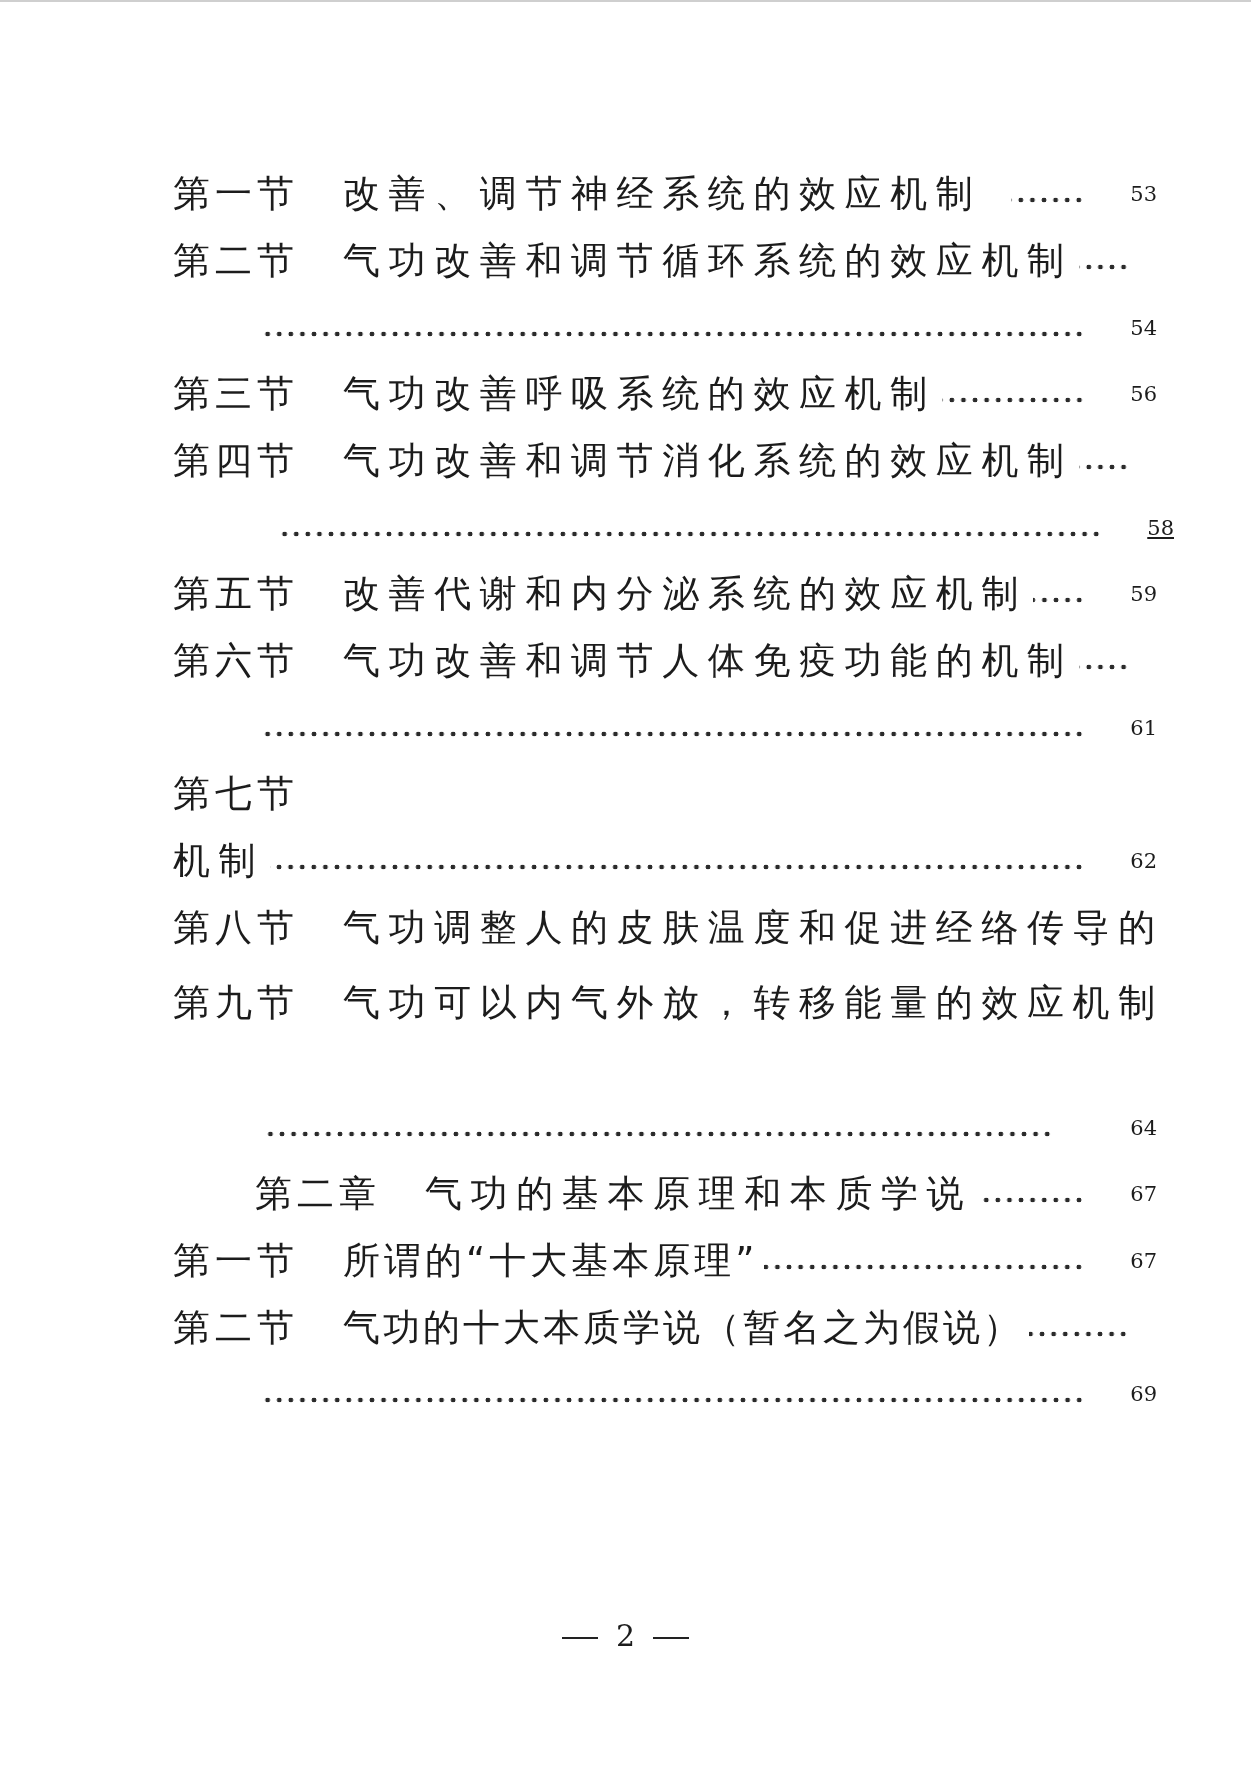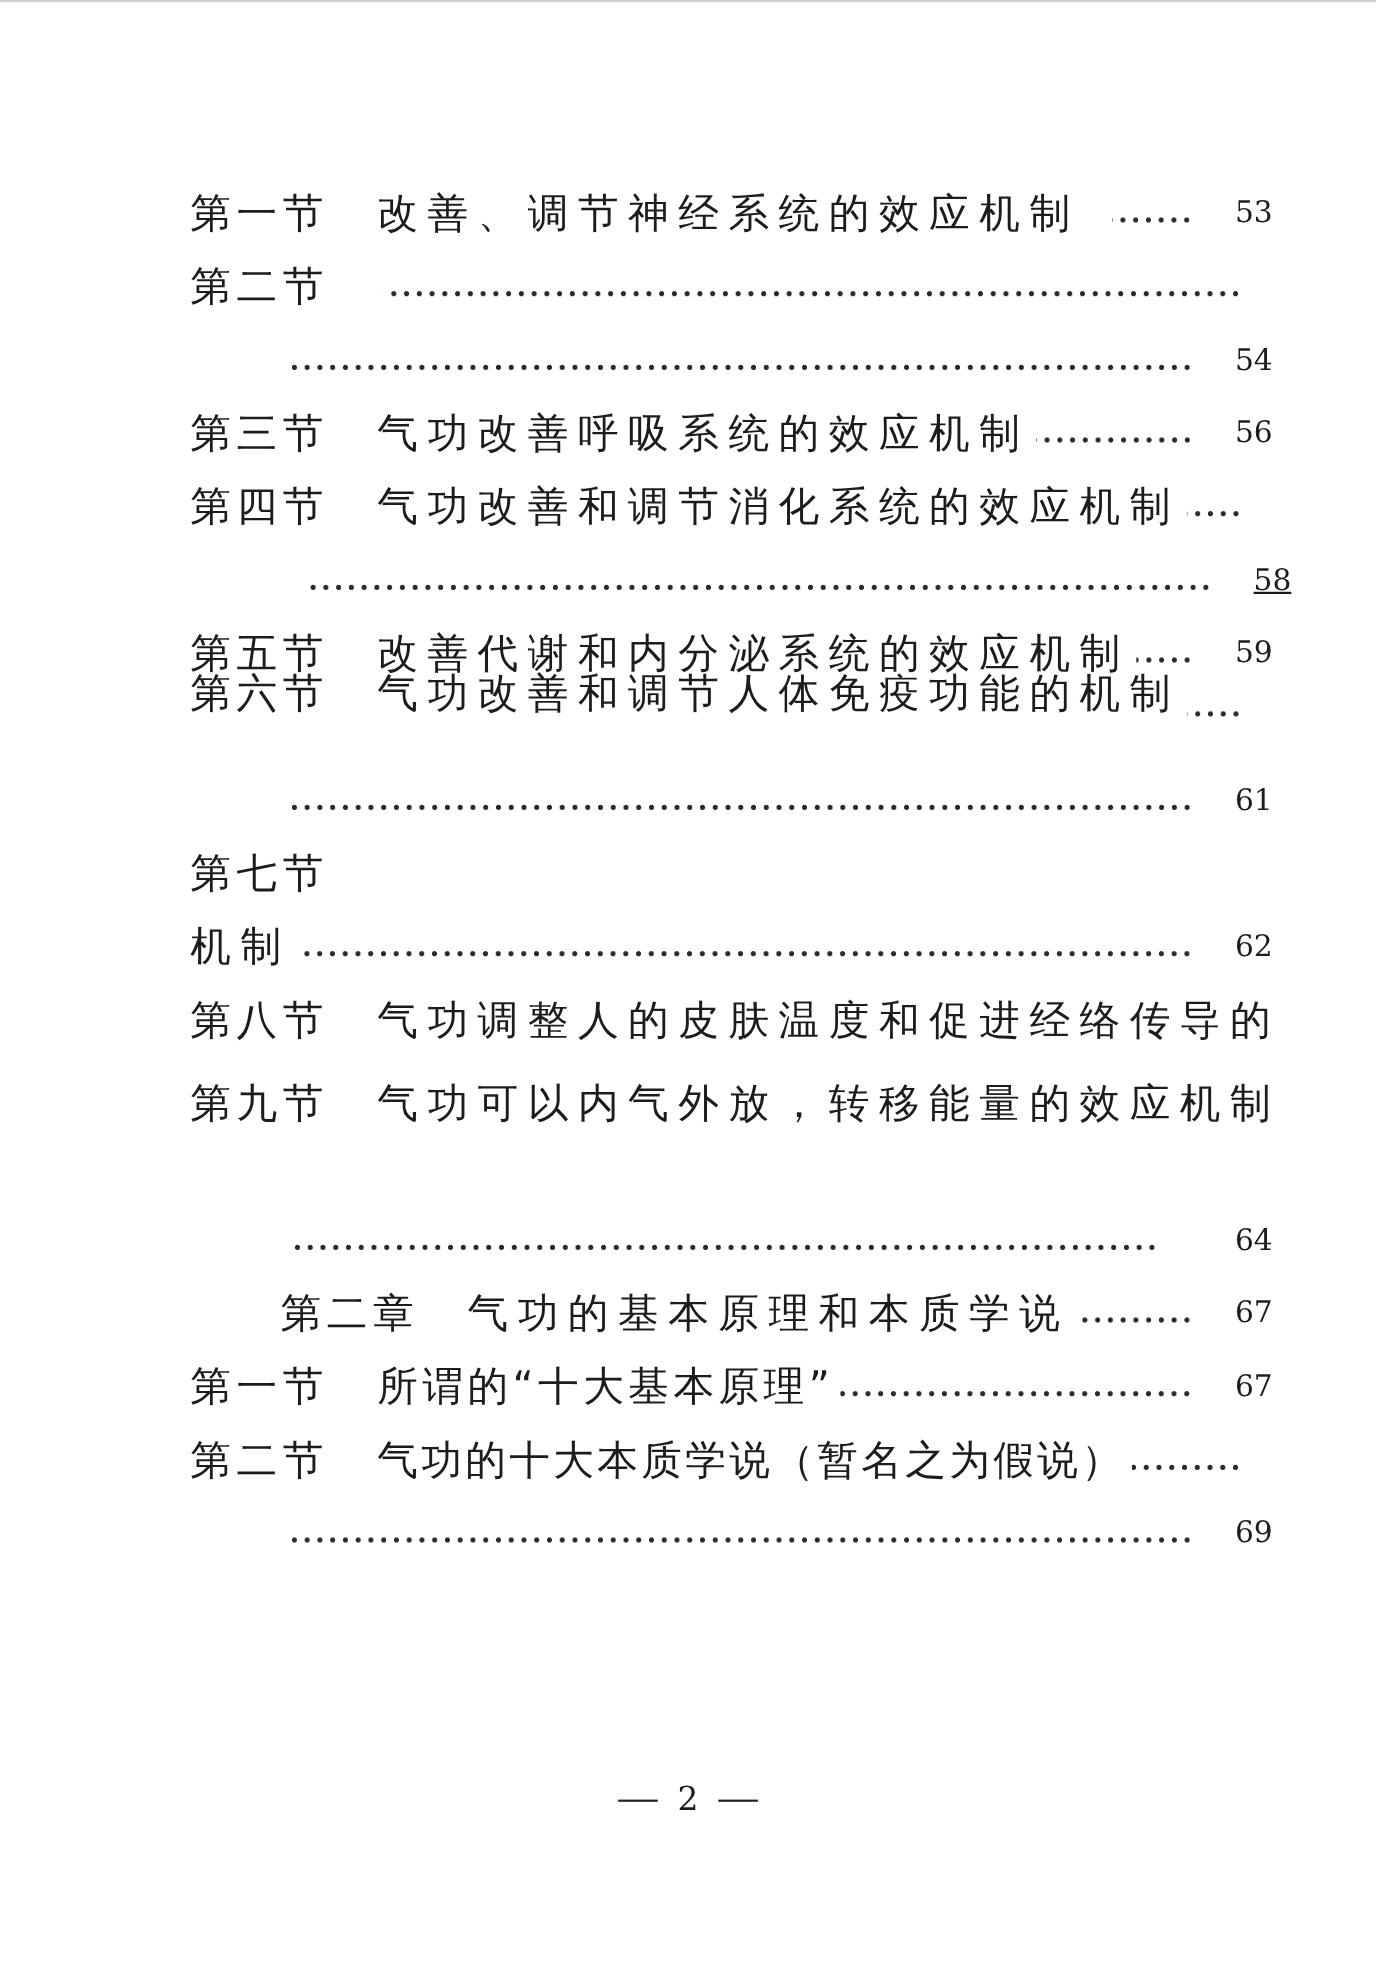--- a/index.html
+++ b/index.html
@@ -20,21 +20,21 @@
   .title {
     font-size: 37px; letter-spacing: 8.6px; line-height: 46px; flex: none;
   }
   .leader {
     flex: 1 1 auto; height: 10px; margin: 12px 0 0 6px;
     background-image: radial-gradient(circle, #2a2a2a 0 2.2px, transparent 2.6px);
     background-size: 11.6px 10px; background-repeat: repeat-x; background-position: right center;
   }
   .num {
     flex: none; width: 72px; text-align: right;
-    font-family: "DejaVu Serif", serif; font-size: 27px; line-height: 46px;
+    font-family: "DejaVu Serif", serif; font-size: 21px; line-height: 46px;
   }
   .footer {
     position: absolute; left: 0; width: 1251px; top: 1618px; text-align: center;
     font-family: "DejaVu Serif", serif; font-size: 30px; color: #1c1c1c;
   }
   .footer .dash { display: inline-block; width: 36px; height: 2px; background: #222; vertical-align: middle; margin: 0 18px; }
 </style>
 </head>
 <body>
 
@@ -44,20 +44,21 @@
 
   <div class="line" style="left:173px; top:171px; width:984px;">
     <span class="label">第一节</span>
     <span class="title">改善、调节神经系统的效应机制</span>
     <span class="leader" style="margin-left:30px;"></span>
     <span class="num">53</span>
   </div>
 
   <div class="line" style="left:173px; top:238px; width:956px;">
     <span class="label">第二节</span>
+    <span class="title">气功改善和调节循环系统的效应机制</span>
     <span class="leader"></span>
   </div>
   <div class="line" style="left:262px; top:305px; width:895px;">
     <span class="leader" style="margin-left:0;"></span>
     <span class="num">54</span>
   </div>
 
   <div class="line" style="left:173px; top:371px; width:984px;">
     <span class="label">第三节</span>
     <span class="title">气功改善呼吸系统的效应机制</span>
@@ -75,21 +76,21 @@
     <span class="num">58</span>
   </div>
 
   <div class="line" style="left:173px; top:571px; width:984px;">
     <span class="label">第五节</span>
     <span class="title">改善代谢和内分泌系统的效应机制</span>
     <span class="leader"></span>
     <span class="num">59</span>
   </div>
 
-  <div class="line" style="left:173px; top:608px; width:956px;align-items:flex-end;">
+  <div class="line" style="left:173px; top:638px; width:956px;">
     <span class="label">第六节</span>
     <span class="title">气功改善和调节人体免疫功能的机制</span>
     <span class="leader"></span>
   </div>
   <div class="line" style="left:262px; top:705px; width:895px;">
     <span class="leader" style="margin-left:0;"></span>
     <span class="num">61</span>
   </div>
 
   <div class="line" style="left:173px; top:771px; width:984px;">

